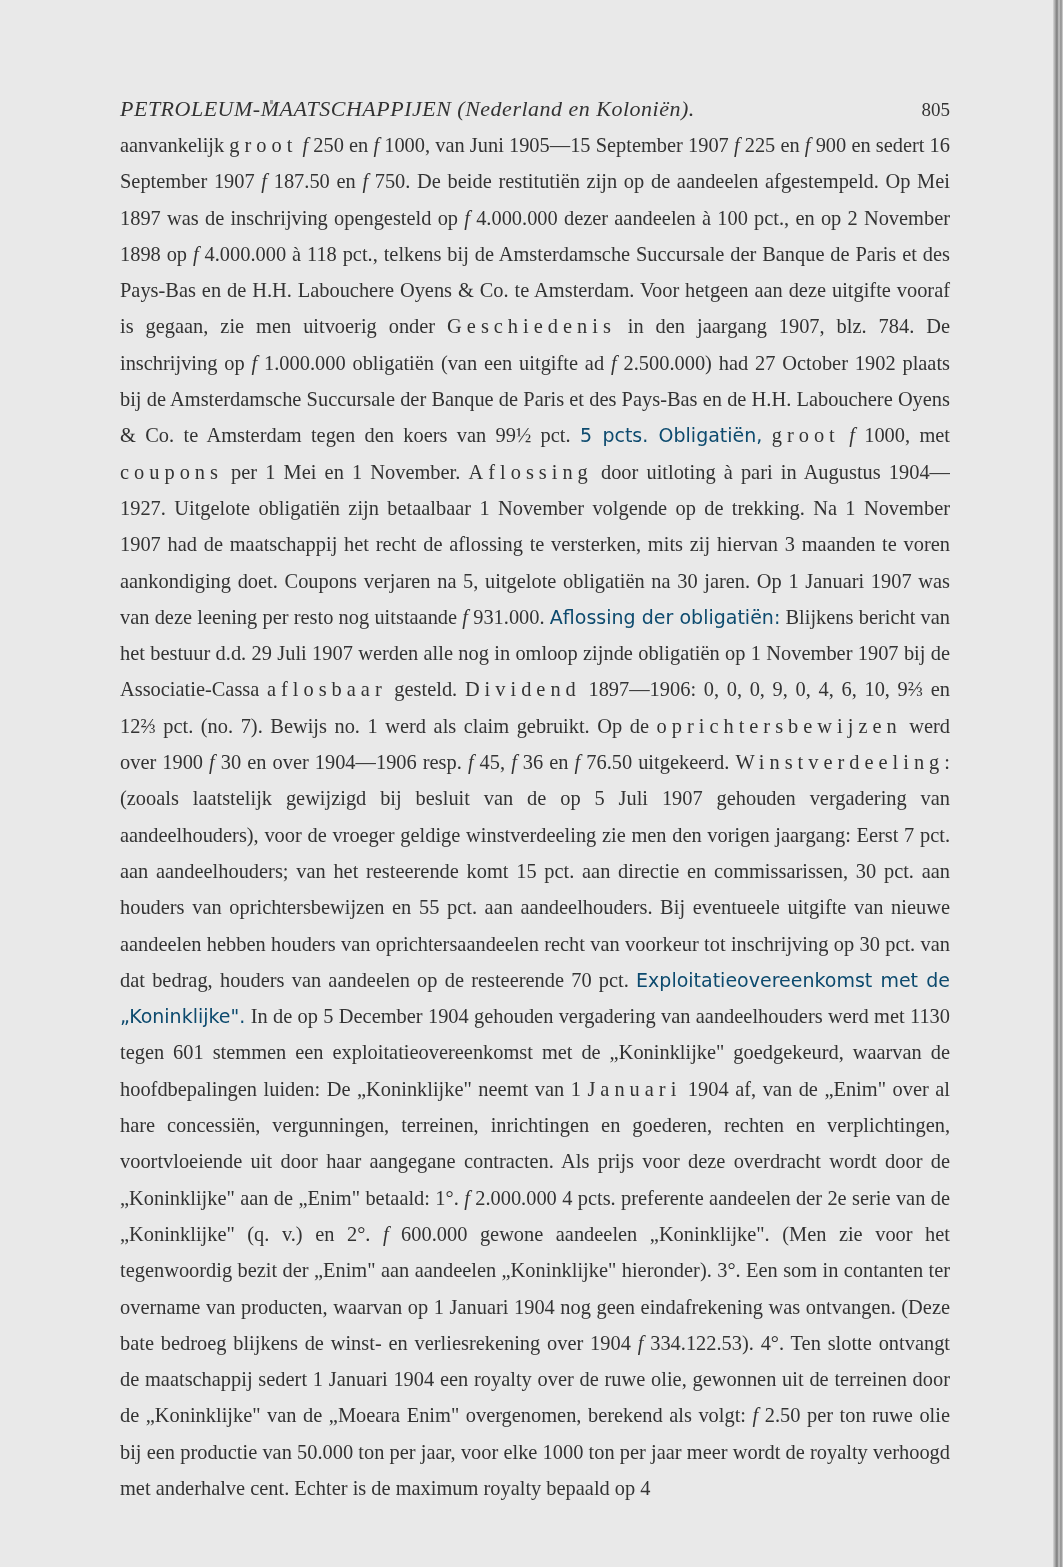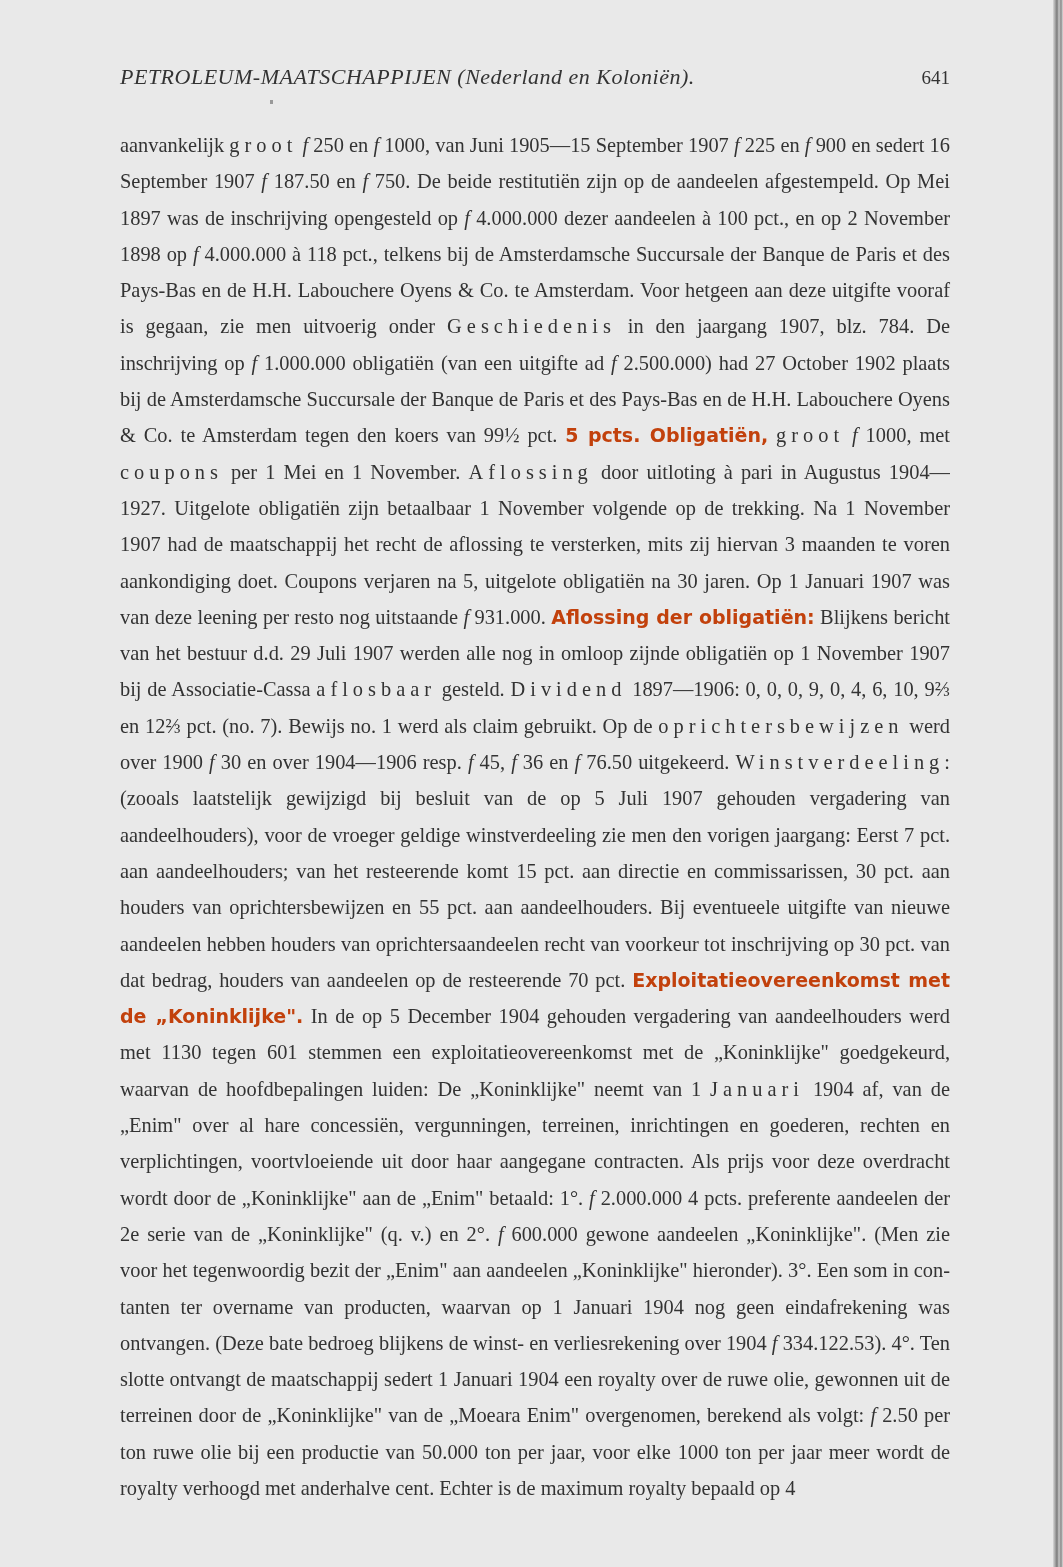--- a/index.html
+++ b/index.html
@@ -8,46 +8,46 @@
     background: #e9e9e9;
     position: relative; overflow: hidden;
     font-family: "DejaVu Serif", "Liberation Serif", serif;
     color: #2a2a2a;
   }
   .page-edge {
     position: absolute; top: 0; right: 0; width: 10px; height: 1567px;
     background: linear-gradient(to right, #d8d8d8, #7a7a7a 40%, #c8c8c8 60%, #8a8a8a 80%, #dcdcdc);
   }
   .header {
-    position: absolute; left: 120px; top: 64px; width: 830px; height: 28px;
+    position: absolute; left: 120px; top: 96px; width: 830px; height: 28px;
     display: flex; justify-content: space-between; align-items: baseline;
   }
   .running-title {
     font-family: "Liberation Serif", serif; font-style: italic;
     font-size: 22px; letter-spacing: 0.5px; color: #333;
   }
   .page-number { font-family: "Liberation Serif", serif; font-size: 19px; color: #333; }
   .body-text {
     position: absolute; left: 120px; top: 127px; width: 830px;
     font-family: "Liberation Serif", serif; font-size: 20.4px;
     line-height: 36.3px; text-align: justify; color: #333;
     hyphens: manual;
   }
   .sp { letter-spacing: 5px; font-family: Liberation Serif, serif; }
   .bold-sans {
-    font-family: "DejaVu Sans", "Liberation Sans", sans-serif; font-weight: bold;
-    font-size: 19px; color: #c2410c;
+    font-family: "DejaVu Sans", "Liberation Sans", sans-serif; font-weight: normal;
+    font-size: 19px; color: #0c4a6e;
   }
   .f { font-style: italic; }
   .scan-mark { position: absolute; left: 270px; top: 100px; width: 3px; height: 4px; background: #999; }
 </style>
 </head>
 <body>
 
 <div class="page-edge"></div>
 <div class="scan-mark"></div>
 
 <div class="header">
   <span class="running-title">PETROLEUM-MAATSCHAPPIJEN (Nederland en Koloniën).</span>
-  <span class="page-number">641</span>
+  <span class="page-number">805</span>
 </div>
 
 <div class="body-text" id="body-text"><span>aanvankelijk </span><span class="sp">groot</span><span> </span><span class="f">f</span><span> 250 en </span><span class="f">f</span><span> 1000, van Juni 1905—15 September 1907 </span><span class="f">f</span><span> 225 en </span><span class="f">f</span><span> 900 en sedert 16 September 1907 </span><span class="f">f</span><span> 187.50 en </span><span class="f">f</span><span> 750. De beide restitutiën zijn op de aandeelen afgestempeld. Op Mei 1897 was de in­schrijving opengesteld op </span><span class="f">f</span><span> 4.000.000 dezer aandeelen à 100 pct., en op 2 November 1898 op </span><span class="f">f</span><span> 4.000.000 à 118 pct., telkens bij de Amsterdamsche Succursale der Banque de Paris et des Pays-Bas en de H.H. Labouchere Oyens &amp; Co. te Amsterdam. Voor hetgeen aan deze uitgifte vooraf is gegaan, zie men uitvoerig onder </span><span class="sp">Geschiedenis</span><span> in den jaargang 1907, blz. 784. De inschrijving op </span><span class="f">f</span><span> 1.000.000 obligatiën (van een uitgifte ad </span><span class="f">f</span><span> 2.500.000) had 27 October 1902 plaats bij de Amsterdamsche Succursale der Banque de Paris et des Pays-Bas en de H.H. Labouchere Oyens &amp; Co. te Amsterdam tegen den koers van 99½ pct. </span><span class="bold-sans">5 pcts. Obligatiën,</span><span> </span><span class="sp">groot</span><span> </span><span class="f">f</span><span> 1000, met </span><span class="sp">coupons</span><span> per 1 Mei en 1 November. </span><span class="sp">Aflossing</span><span> door uitloting à pari in Augustus 1904—1927. Uitgelote obligatiën zijn betaal­baar 1 November volgende op de trekking. Na 1 November 1907 had de maatschappij het recht de aflossing te versterken, mits zij hiervan 3 maan­den te voren aankondiging doet. Coupons verjaren na 5, uitgelote obliga­tiën na 30 jaren. Op 1 Januari 1907 was van deze leening per resto nog uitstaande </span><span class="f">f</span><span> 931.000. </span><span class="bold-sans">Aflossing der obligatiën:</span><span> Blijkens bericht van het bestuur d.d. 29 Juli 1907 werden alle nog in omloop zijnde obliga­tiën op 1 November 1907 bij de Associatie-Cassa </span><span class="sp">aflosbaar</span><span> gesteld. </span><span class="sp">Dividend</span><span> 1897—1906: 0, 0, 0, 9, 0, 4, 6, 10, 9⅔ en 12⅔ pct. (no. 7). Bewijs no. 1 werd als claim gebruikt. Op de </span><span class="sp">oprichtersbewijzen</span><span> werd over 1900 </span><span class="f">f</span><span> 30 en over 1904—1906 resp. </span><span class="f">f</span><span> 45, </span><span class="f">f</span><span> 36 en </span><span class="f">f</span><span> 76.50 uitgekeerd. </span><span class="sp">Winstverdeeling</span><span>: (zooals laatstelijk gewijzigd bij besluit van de op 5 Juli 1907 gehouden vergadering van aandeelhouders), voor de vroeger geldige winstverdeeling zie men den vorigen jaargang: Eerst 7 pct. aan aandeelhouders; van het resteerende komt 15 pct. aan directie en commis­sarissen, 30 pct. aan houders van oprichtersbewijzen en 55 pct. aan aan­deelhouders. Bij eventueele uitgifte van nieuwe aandeelen hebben houders van oprichtersaandeelen recht van voorkeur tot inschrijving op 30 pct. van dat bedrag, houders van aandeelen op de resteerende 70 pct. </span><span class="bold-sans">Exploita­tieovereenkomst met de „Koninklijke".</span><span> In de op 5 Decem­ber 1904 gehouden vergadering van aandeelhouders werd met 1130 tegen 601 stemmen een exploitatieovereenkomst met de „Koninklijke" goedgekeurd, waarvan de hoofdbepalingen luiden: De „Koninklijke" neemt van 1 </span><span class="sp">Januari</span><span> 1904 af, van de „Enim" over al hare concessiën, vergunningen, terreinen, inrichtingen en goederen, rechten en verplichtingen, voortvloeien­de uit door haar aangegane contracten. Als prijs voor deze overdracht wordt door de „Koninklijke" aan de „Enim" betaald: 1°. </span><span class="f">f</span><span> 2.000.000 4 pcts. pre­ferente aandeelen der 2e serie van de „Koninklijke" (q. v.) en 2°. </span><span class="f">f</span><span> 600.000 gewone aandeelen „Koninklijke". (Men zie voor het tegenwoordig bezit der „Enim" aan aandeelen „Koninklijke" hieronder). 3°. Een som in con­tanten ter overname van producten, waarvan op 1 Januari 1904 nog geen eindafrekening was ontvangen. (Deze bate bedroeg blijkens de winst- en verliesrekening over 1904 </span><span class="f">f</span><span> 334.122.53). 4°. Ten slotte ontvangt de maat­schappij sedert 1 Januari 1904 een royalty over de ruwe olie, gewonnen uit de terreinen door de „Koninklijke" van de „Moeara Enim" overgenomen, berekend als volgt: </span><span class="f">f</span><span> 2.50 per ton ruwe olie bij een productie van 50.000 ton per jaar, voor elke 1000 ton per jaar meer wordt de royalty ver­hoogd met anderhalve cent. Echter is de maximum royalty bepaald op 4</span></div>
 
 </body></html>

